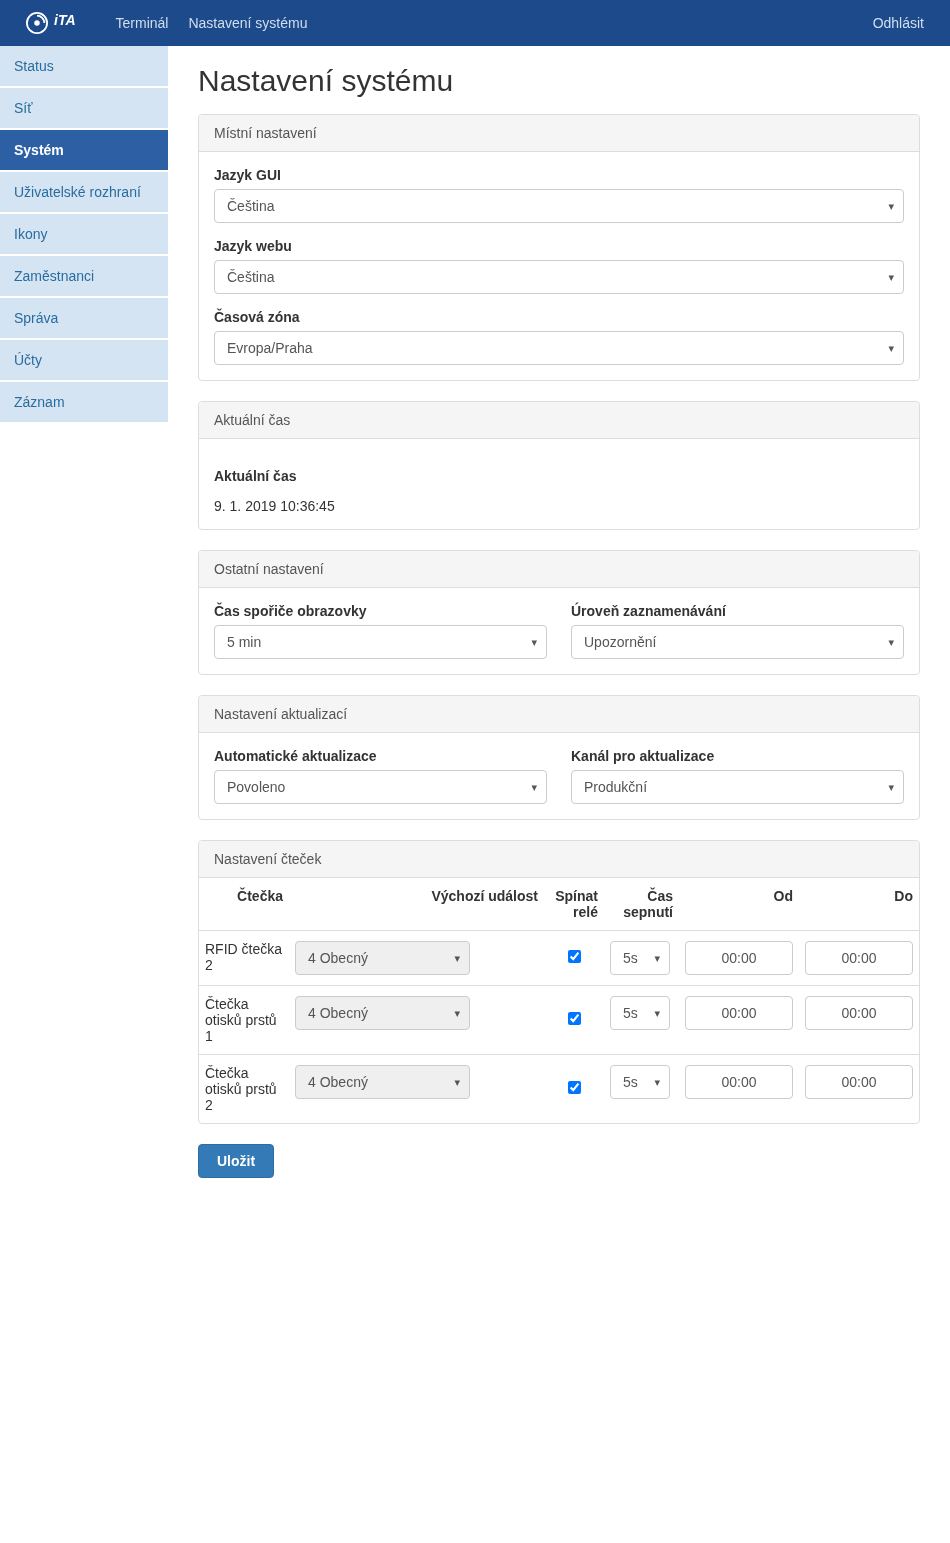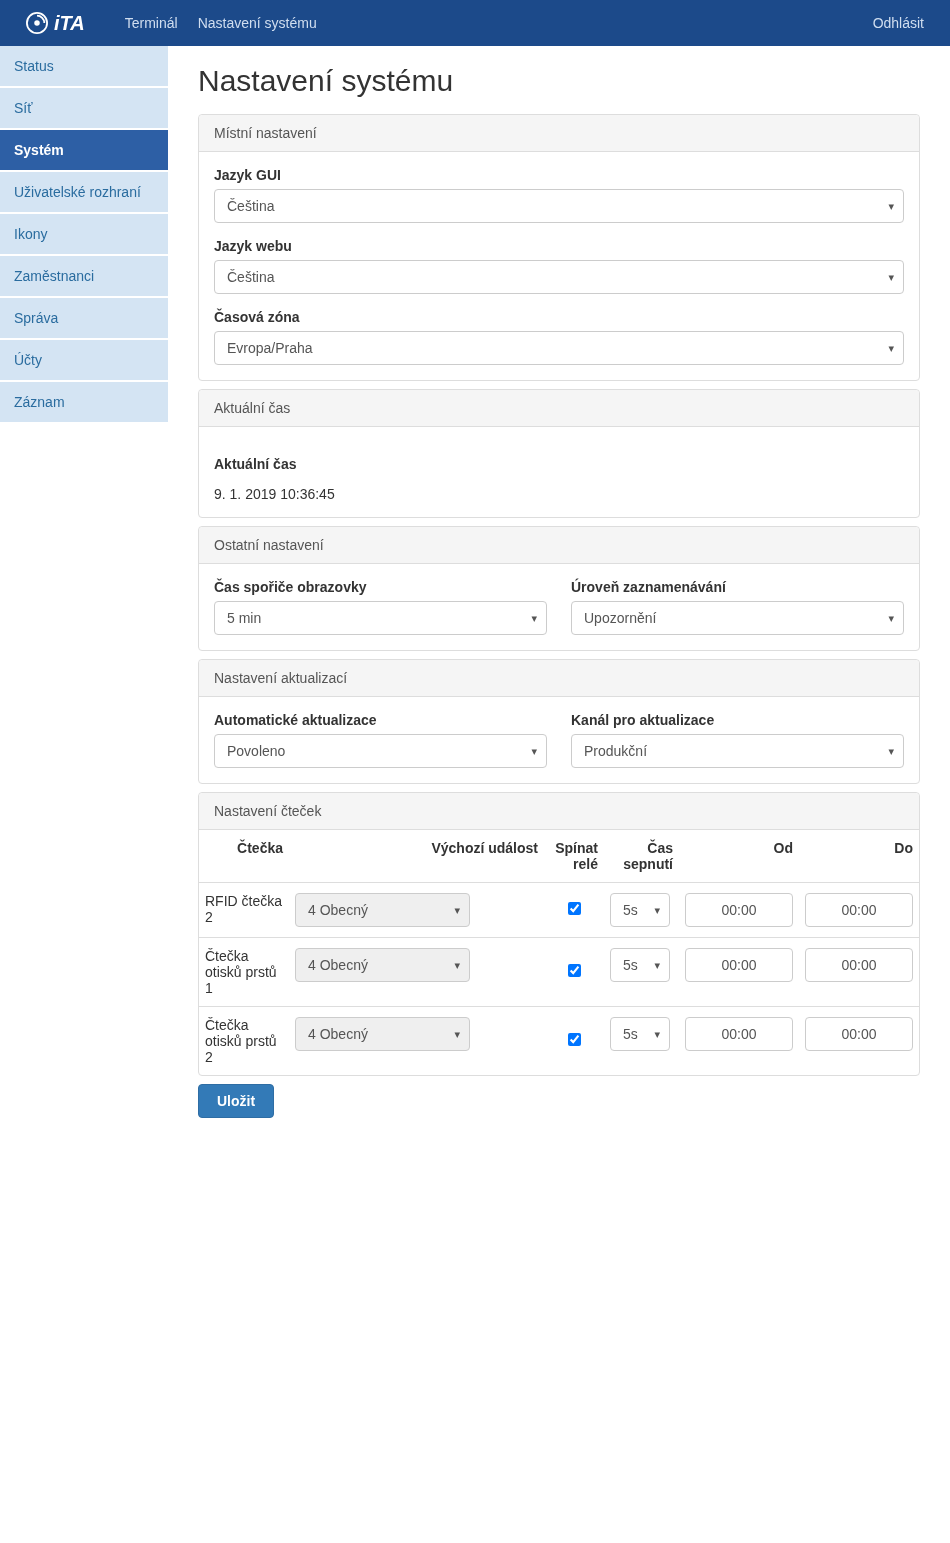--- a/index.html
+++ b/index.html
@@ -1,28 +1,28 @@
 <!DOCTYPE html>
 <html><head>
 <meta charset="utf-8">
 <style>
 * { box-sizing: border-box; margin: 0; padding: 0; }
 body { font-family: "Helvetica Neue", Helvetica, Arial, sans-serif; font-size: 14px; color: #333; background: #fff; }
 .navbar { background: #1c4a8a; color: #fff; display: flex; align-items: center; padding: 0 16px; height: 46px; }
-.navbar .brand { display: flex; font-size: 20px; font-weight: 500; margin-right: 20px; color: #fff; }
+.navbar .brand { display: flex; font-size: 14px; font-weight: 500; margin-right: 20px; color: #fff; }
 .navbar .brand svg { margin-right: 6px; }
 .navbar a { color: #d0def0; text-decoration: none; padding: 0 10px; font-size: 14px; }
 .navbar .spacer { flex: 1; }
 .layout { display: flex; }
 .sidebar { width: 168px; flex-shrink: 0; background: #fff; }
 .sidebar .nav-item { display: block; padding: 12px 14px; color: #2a6c9f; text-decoration: none; background: #d4e4f3; border-bottom: 2px solid #fff; font-size: 14px; cursor: pointer; }
 .sidebar .nav-item.active { background: #2d5fa5; color: #fff; font-weight: 600; }
 .main { flex: 1; padding: 18px 30px; }
 h1 { font-size: 30px; font-weight: 400; color: #333; margin-bottom: 16px; }
-.panel { border: 1px solid #ddd; border-radius: 4px; margin-bottom: 8px; background: #fff; }
+.panel { border: 1px solid #ddd; border-radius: 4px; margin-bottom: 20px; background: #fff; }
 .panel-heading { background: #f5f5f5; border-bottom: 1px solid #ddd; padding: 10px 15px; color: #555; border-radius: 4px 4px 0 0; }
 .panel-body { padding: 15px; }
 .form-group { margin-bottom: 15px; }
 .form-group:last-child { margin-bottom: 0; }
 label { font-weight: 700; display: block; margin-bottom: 6px; font-size: 14px; }
 .form-control { width: 100%; height: 34px; padding: 6px 12px; font-size: 14px; border: 1px solid #ccc; border-radius: 4px; background: #fff; color: #555; }
 select.form-control { background: #efefef; appearance: none; -webkit-appearance: none; position: relative; padding-right: 24px; }
 .select-wrap { position: relative; }
 .select-wrap::after { content: "▾"; position: absolute; right: 10px; top: 50%; transform: translateY(-50%); color: #555; pointer-events: none; font-size: 11px; }
 .select-light select.form-control { background: #fff; }

